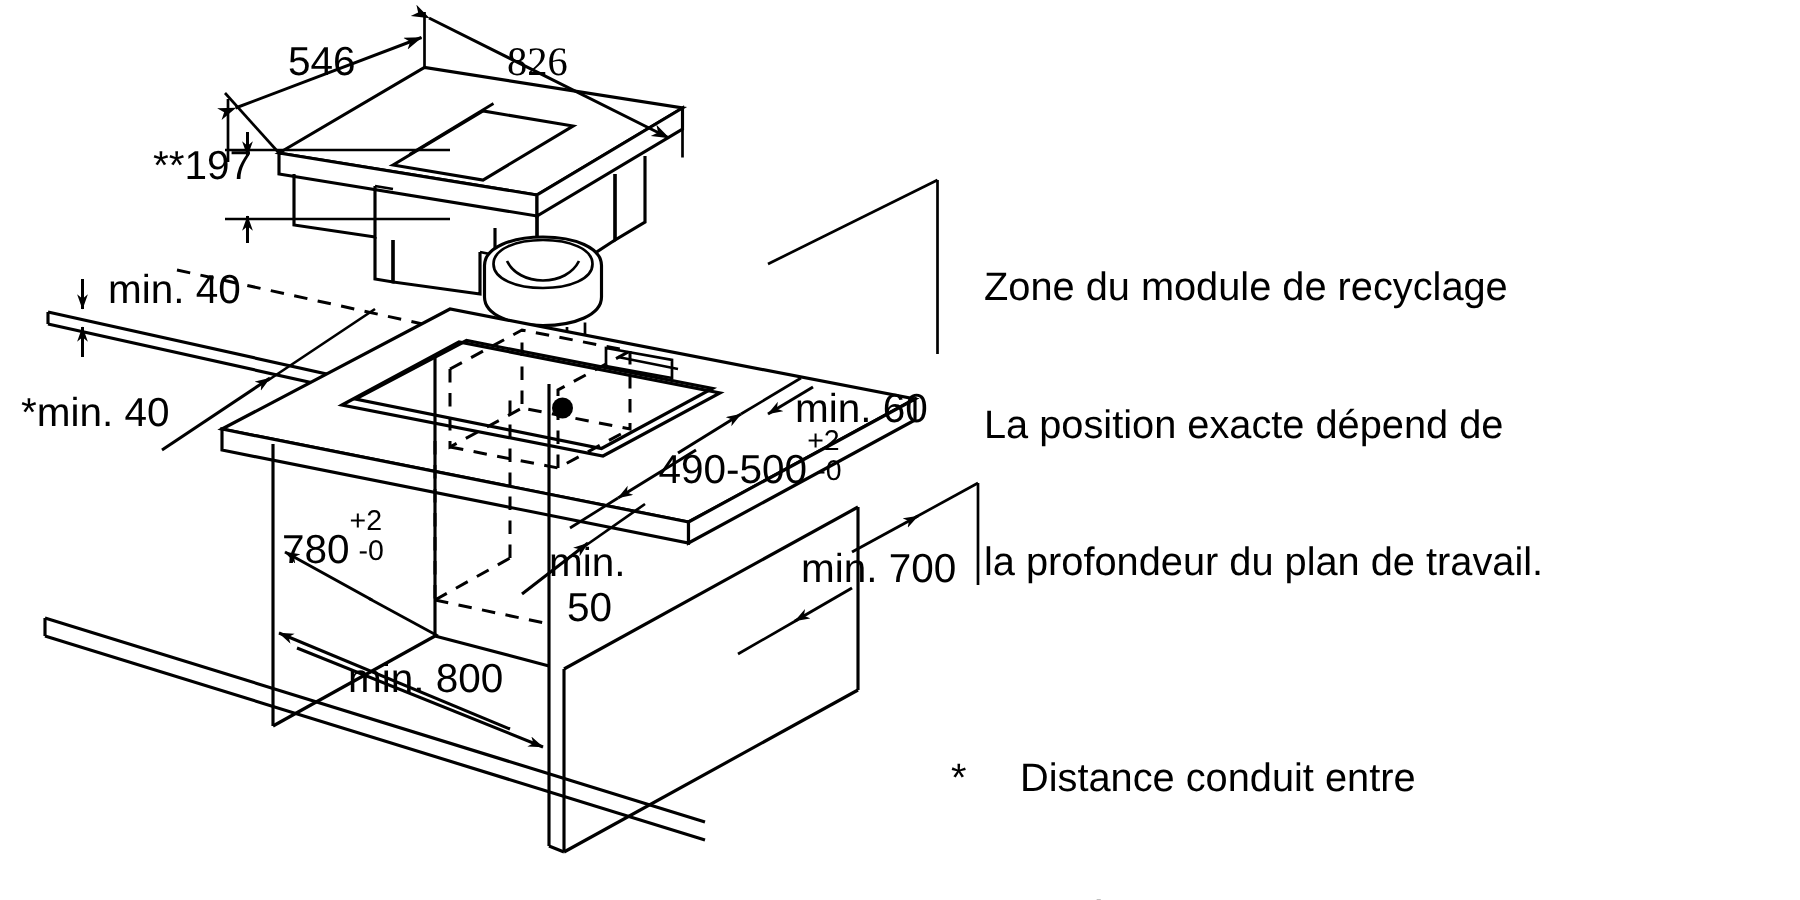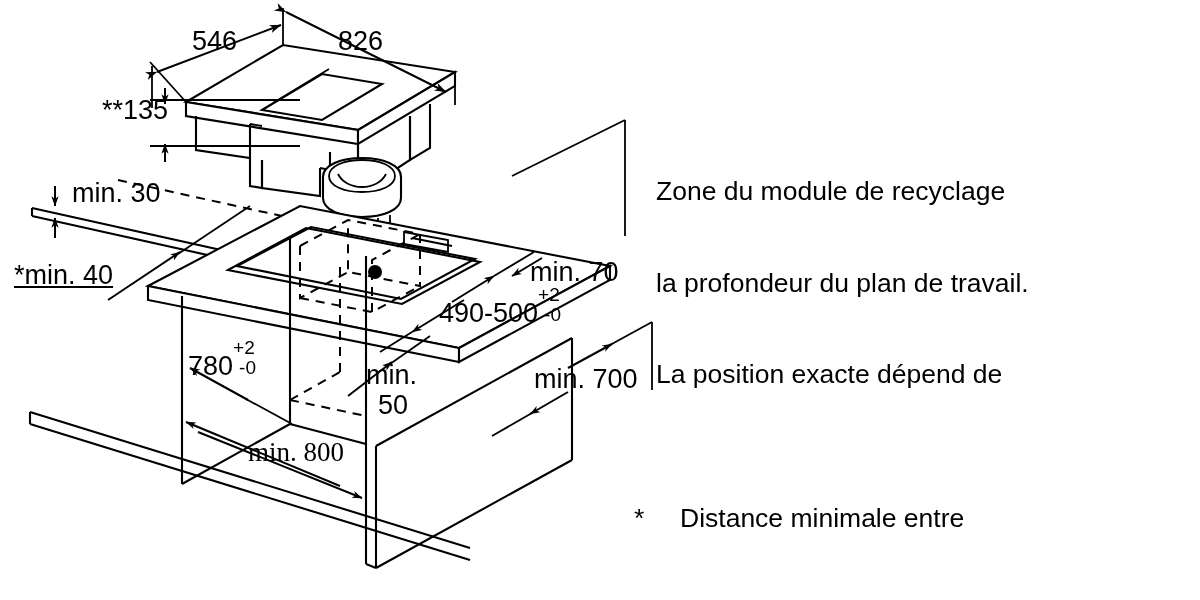--- a/index.html
+++ b/index.html
@@ -254,51 +254,51 @@
 
     <g>
       <line class="ln-thin" x1="625" y1="120" x2="625" y2="236"></line>
       <line class="ln-thin" x1="625" y1="120" x2="512" y2="176"></line>
     </g>
 
   </svg>
 
   <div class="lbl" style="left:192px; top:26px;">546</div>
 
-  <div class="lbl" style="left:338px; top:26px;">826</div>
-
-  <div class="lbl" style="left:102px; top:95px;">**135</div>
-
-  <div class="lbl" style="left:72px; top:178px;">min. 30</div>
-
-  <div class="lbl" style="left:14px; top:260px;text-decoration:underline;">*min. 40</div>
+  <div class="lbl" style="left:338px; top:26px;font-family:Liberation Serif, serif;">826</div>
+
+  <div class="lbl" style="left:102px; top:95px;">**197</div>
+
+  <div class="lbl" style="left:72px; top:178px;">min. 40</div>
+
+  <div class="lbl" style="left:14px; top:260px;">*min. 40</div>
 
   <div class="lbl" style="left:188px; top:348px;"><span>780</span><span class="tolerance"><span class="tp">+2</span><span class="tm">-0</span></span></div>
 
   <div class="lbl" style="left:398px; top:295px;margin-left:41px;"><span>490-500</span><span class="tolerance"><span class="tp">+2</span><span class="tm">-0</span></span></div>
 
-  <div class="lbl" style="left:530px; top:257px;">min. 70</div>
+  <div class="lbl" style="left:530px; top:257px;">min. 60</div>
 
   <div class="lbl" style="left:366px; top:360px;">min.</div>
   <div class="lbl" style="left:378px; top:390px;text-align:right;">50</div>
 
   <div class="lbl" style="left:534px; top:364px;">min. 700</div>
 
-  <div class="lbl" style="left:248px; top:437px;font-family:Liberation Serif, serif;">min. 800</div>
+  <div class="lbl" style="left:232px; top:437px;">min. 800</div>
 
   <div class="block" style="left:656px; top:115px;">
     <div>Zone du module de recyclage</div>
+    <div>La position exacte dépend de</div>
     <div>la profondeur du plan de travail.</div>
-    <div>La position exacte dépend de</div>
   </div>
 
   <div class="block" style="left:634px; top:442px;">
     <div class="legendrow">
       <span class="legendmark">*</span>
-      <span class="legendtxt">Distance minimale entre</span>
+      <span class="legendtxt">Distance conduit entre</span>
     </div>
     <div class="legendrow">
       <span class="legendmark"></span>
       <span class="legendtxt">la découpe de plaque et le mur</span>
     </div>
     
   </div>
 
 
 </div>

